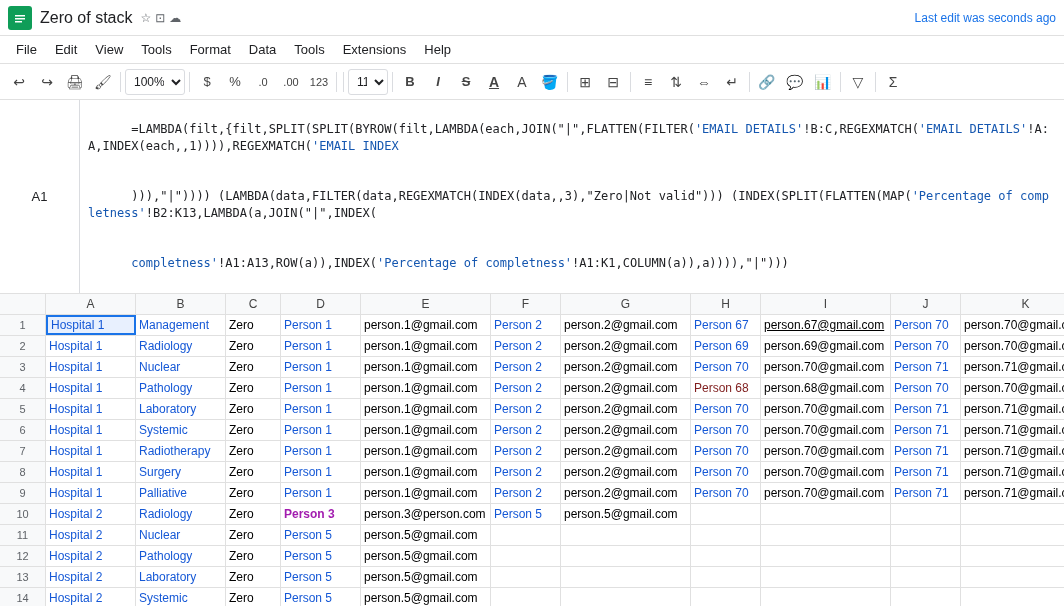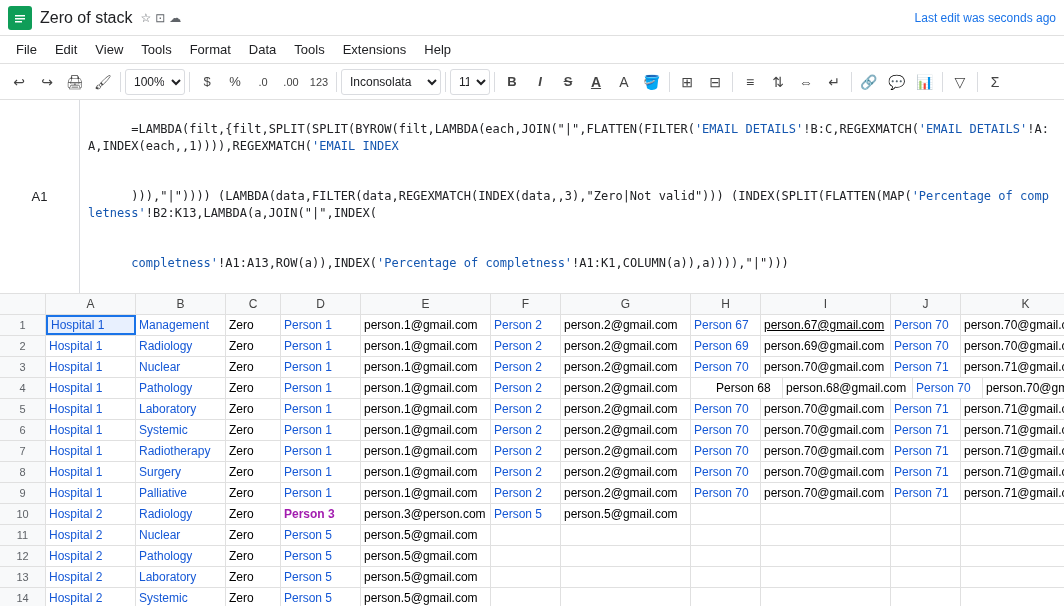--- a/index.html
+++ b/index.html
@@ -143,23 +143,20 @@
   <select class="tb-select zoom-select">
     <option>100%</option>
   </select>
   <div class="tb-separator"></div>
   <div class="tb-btn" style="font-size:13px;">$</div>
   <div class="tb-btn" style="font-size:13px;">%</div>
   <div class="tb-btn" style="font-size:11px;">.0</div>
   <div class="tb-btn" style="font-size:11px;">.00</div>
   <div class="tb-btn" style="font-size:11px;">123</div>
   <div class="tb-separator"></div>
-  <select class="tb-select font-select">
-    <option>Inconsolata</option>
-  </select>
   <div class="tb-separator"></div>
   <select class="tb-select size-select">
     <option>11</option>
   </select>
   <div class="tb-separator"></div>
   <div class="tb-btn format-btn">B</div>
   <div class="tb-btn format-btn" style="font-style:italic;">I</div>
   <div class="tb-btn format-btn" style="text-decoration:line-through;">S</div>
   <div class="tb-btn" style="text-decoration:underline; font-weight:bold;">A</div>
   <div class="tb-btn">A</div>
@@ -257,21 +254,21 @@
       </div>
       <div class="grid-row">
         <div class="row-num">4</div>
         <div class="cell" style="width: 90px; color: rgb(21, 88, 214);">Hospital 1</div>
         <div class="cell" style="width: 90px; color: rgb(21, 88, 214);">Pathology</div>
         <div class="cell" style="width: 55px;">Zero</div>
         <div class="cell" style="width: 80px; color: rgb(21, 88, 214);">Person 1</div>
         <div class="cell" style="width: 130px;">person.1@gmail.com</div>
         <div class="cell" style="width: 70px; color: rgb(21, 88, 214);">Person 2</div>
         <div class="cell" style="width: 130px;">person.2@gmail.com</div>
-        <div class="cell" style="width: 70px; color: #000000; margin-left: 22px;">Person 68</div>
+        <div class="cell" style="width: 70px; color: #7f1d1d;">Person 68</div>
         <div class="cell" style="width: 130px;">person.68@gmail.com</div>
         <div class="cell" style="width: 70px; color: rgb(21, 88, 214);">Person 70</div>
         <div class="cell" style="width: 130px;">person.70@gmail.com</div>
       </div>
       <div class="grid-row">
         <div class="row-num">5</div>
         <div class="cell" style="width: 90px; color: rgb(21, 88, 214);">Hospital 1</div>
         <div class="cell" style="width: 90px; color: rgb(21, 88, 214);">Laboratory</div>
         <div class="cell" style="width: 55px;">Zero</div>
         <div class="cell" style="width: 80px; color: rgb(21, 88, 214);">Person 1</div>

